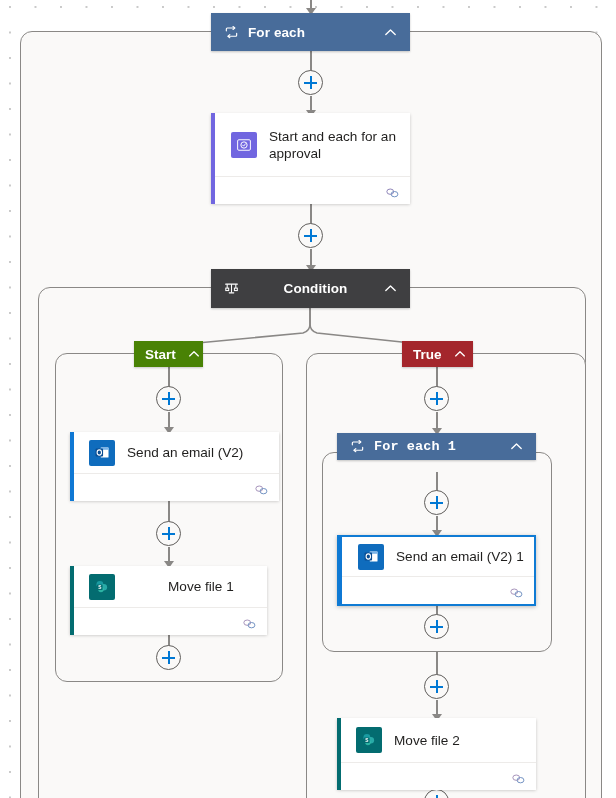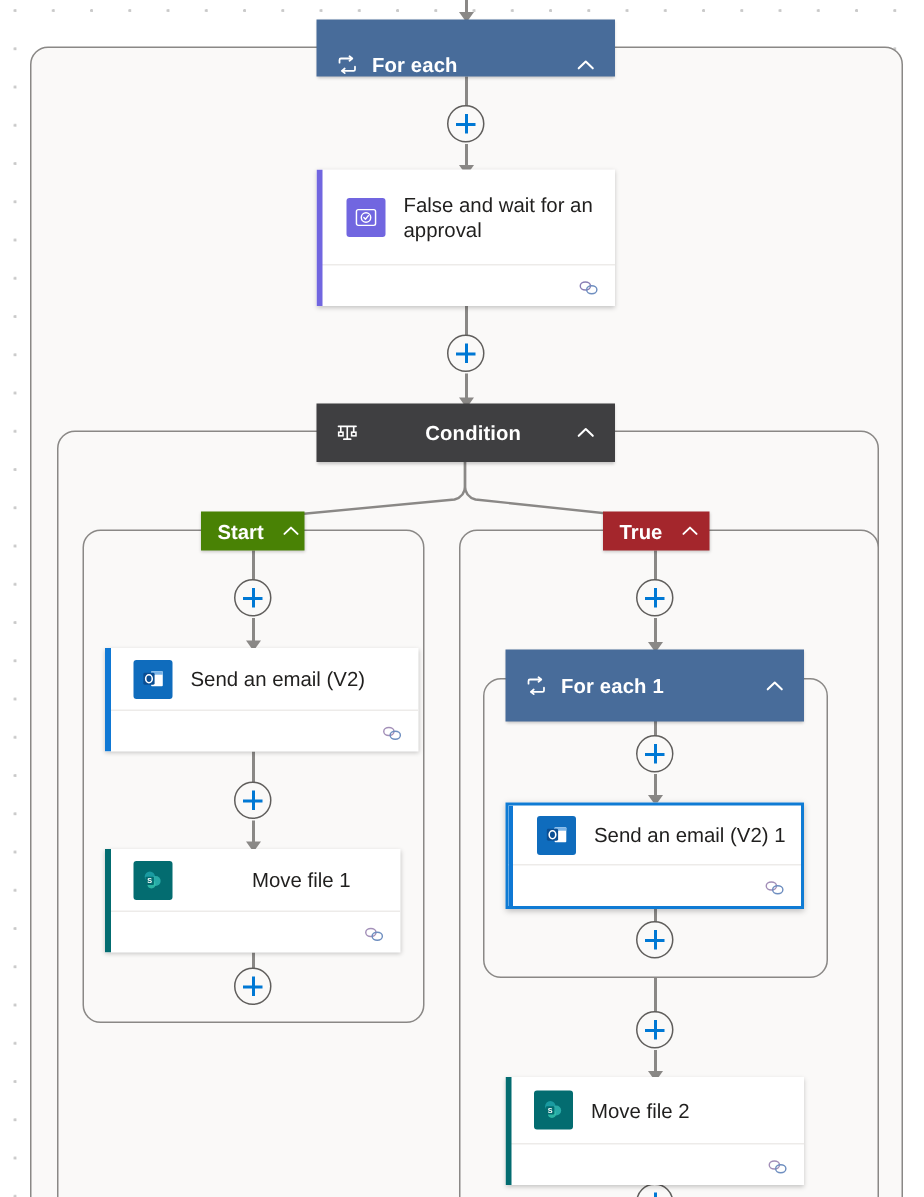--- a/index.html
+++ b/index.html
@@ -198,21 +198,21 @@
   <div class="plus" style="left:298px;top:223px;"></div>
   <div class="plus" style="left:156px;top:386px;"></div>
   <div class="plus" style="left:156px;top:521px;"></div>
   <div class="plus" style="left:156px;top:645px;"></div>
   <div class="plus" style="left:424px;top:386px;"></div>
   <div class="plus" style="left:424px;top:490px;"></div>
   <div class="plus" style="left:424px;top:614px;"></div>
   <div class="plus" style="left:424px;top:674px;"></div>
   <div class="plus" style="left:424px;top:789px;"></div>
 
-  <div class="scope-head head-foreach" style="left:211px;top:13px;width:199px;height:38px;align-items:flex-end;">
+  <div class="scope-head head-foreach" style="left:211px;top:13px;width:199px;height:38px;">
     <span class="sh-icon">
       <svg viewBox="0 0 16 16" width="15" height="15">
         <path d="M2.5 6.2 V4.2 a1 1 0 0 1 1-1 H11" fill="none" stroke="#ffffff" stroke-width="1.25" stroke-linecap="round"></path>
         <path d="M13.5 9 V11 a1 1 0 0 1-1 1 H4.6" fill="none" stroke="#ffffff" stroke-width="1.25" stroke-linecap="round"></path>
         <path d="M9.6 1.6 L11.6 3.2 L9.6 4.8" fill="none" stroke="#ffffff" stroke-width="1.25" stroke-linecap="round" stroke-linejoin="round"></path>
         <path d="M6.2 10.3 L4.2 12 L6.2 13.6" fill="none" stroke="#ffffff" stroke-width="1.25" stroke-linecap="round" stroke-linejoin="round"></path>
       </svg>
     </span>
     <span class="sh-label">For each</span>
     <span class="chev">
@@ -225,21 +225,21 @@
   <div class="card" style="left:211px;top:113px;width:199px;height:91px;">
     <span class="accent" style="background:#7166e0;"></span>
     <div class="card-body" style="padding-left:20px;">
       <span class="card-icon" style="background:#7166e0;">
         <svg viewBox="0 0 24 24" width="18" height="18">
           <rect x="3.5" y="5" width="17" height="14" rx="1.6" fill="none" stroke="#ffffff" stroke-width="1.3"></rect>
           <circle cx="12" cy="12" r="4.2" fill="none" stroke="#ffffff" stroke-width="1.3"></circle>
           <path d="M10.1 12.1 L11.5 13.5 L14.1 10.3" fill="none" stroke="#ffffff" stroke-width="1.25" stroke-linecap="round" stroke-linejoin="round"></path>
         </svg>
       </span>
-      <span class="card-title">False and wait for an approval</span>
+      <span class="card-title">Start and each for an approval</span>
     </div>
     <div class="card-foot">
       <span class="link-icon">
         <svg viewBox="0 0 18 14" width="15" height="12">
           <ellipse cx="6.3" cy="5.4" rx="4.1" ry="3.2" fill="none" stroke="#8a7fb5" stroke-width="1.15"></ellipse>
           <ellipse cx="11.4" cy="8.4" rx="4.1" ry="3.2" fill="none" stroke="#6f8fc0" stroke-width="1.15"></ellipse>
         </svg>
       </span>
     </div>
   </div>
@@ -321,21 +321,21 @@
     <div class="card-foot">
       <span class="link-icon">
         <svg viewBox="0 0 18 14" width="15" height="12">
           <ellipse cx="6.3" cy="5.4" rx="4.1" ry="3.2" fill="none" stroke="#a38fb8" stroke-width="1.15"></ellipse>
           <ellipse cx="11.4" cy="8.4" rx="4.1" ry="3.2" fill="none" stroke="#6f8fc0" stroke-width="1.15"></ellipse>
         </svg>
       </span>
     </div>
   </div>
 
-  <div class="scope-head head-foreach" style="left:337px;top:433px;width:199px;height:48px;">
+  <div class="scope-head head-foreach" style="left:337px;top:433px;width:199px;height:27px;font-family:Liberation Mono, monospace;">
     <span class="sh-icon">
       <svg viewBox="0 0 16 16" width="15" height="15">
         <path d="M2.5 6.2 V4.2 a1 1 0 0 1 1-1 H11" fill="none" stroke="#ffffff" stroke-width="1.25" stroke-linecap="round"></path>
         <path d="M13.5 9 V11 a1 1 0 0 1-1 1 H4.6" fill="none" stroke="#ffffff" stroke-width="1.25" stroke-linecap="round"></path>
         <path d="M9.6 1.6 L11.6 3.2 L9.6 4.8" fill="none" stroke="#ffffff" stroke-width="1.25" stroke-linecap="round" stroke-linejoin="round"></path>
         <path d="M6.2 10.3 L4.2 12 L6.2 13.6" fill="none" stroke="#ffffff" stroke-width="1.25" stroke-linecap="round" stroke-linejoin="round"></path>
       </svg>
     </span>
     <span class="sh-label">For each 1</span>
     <span class="chev">

